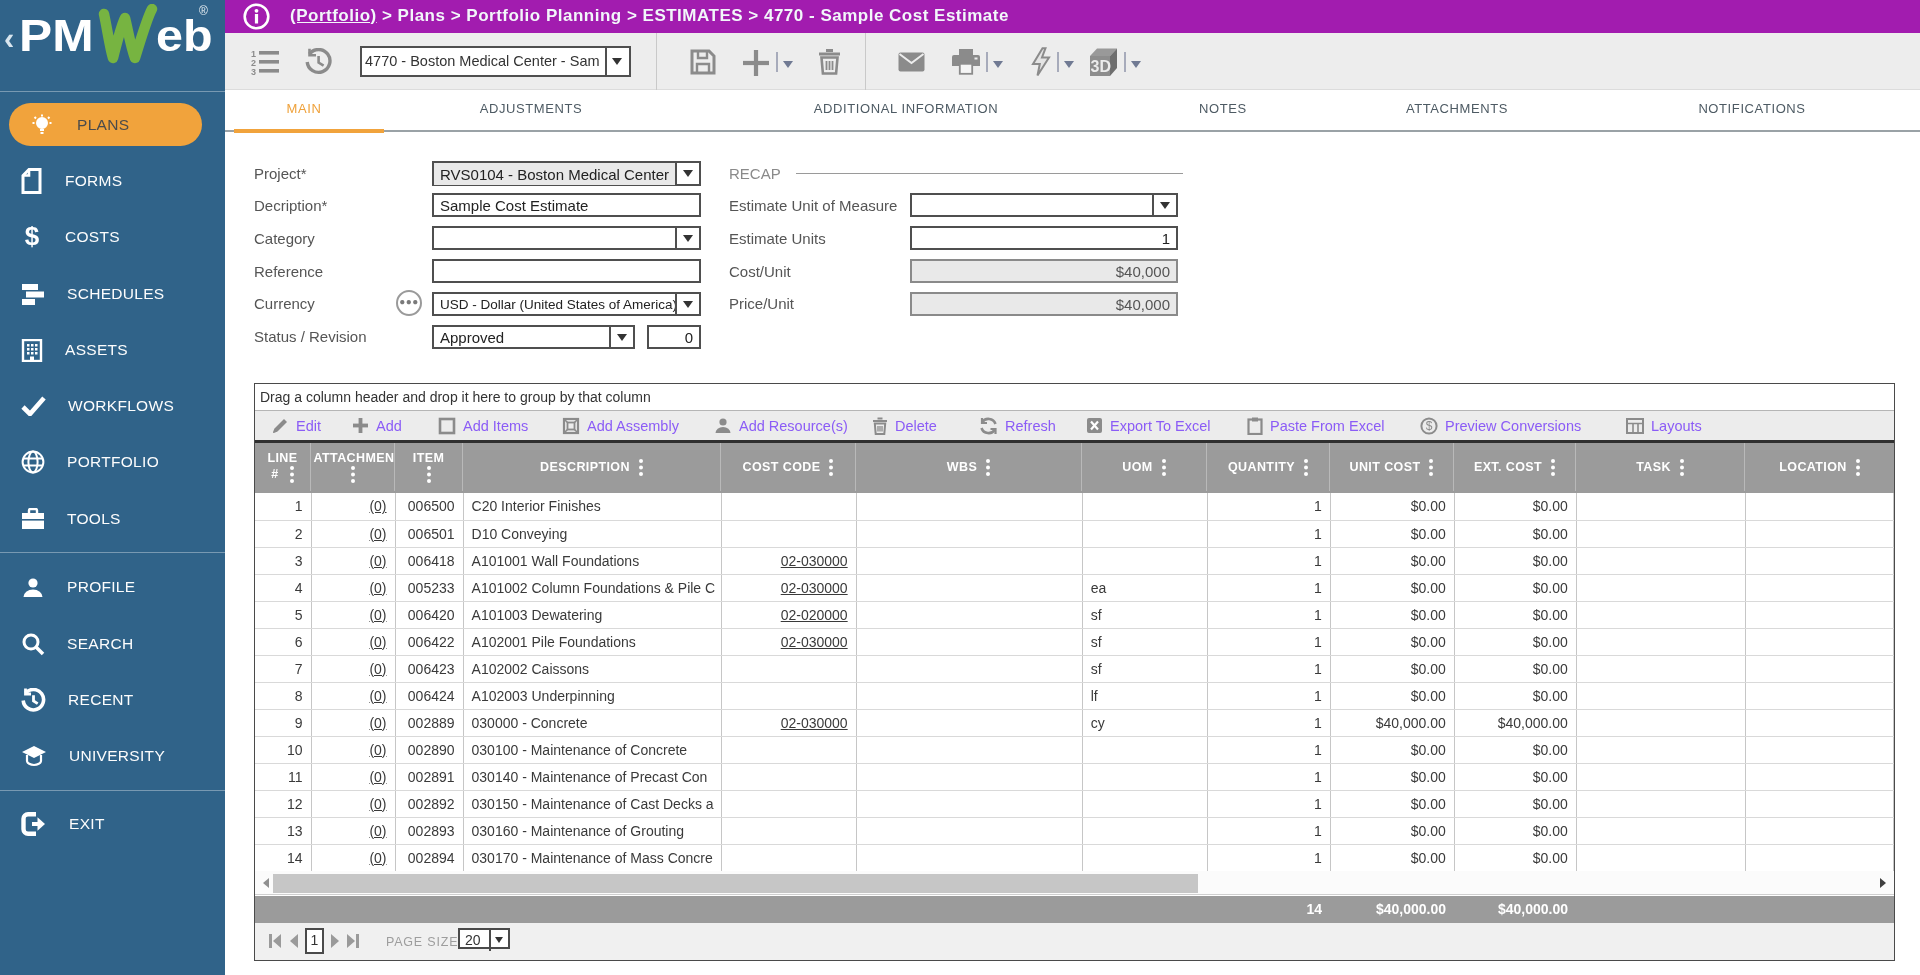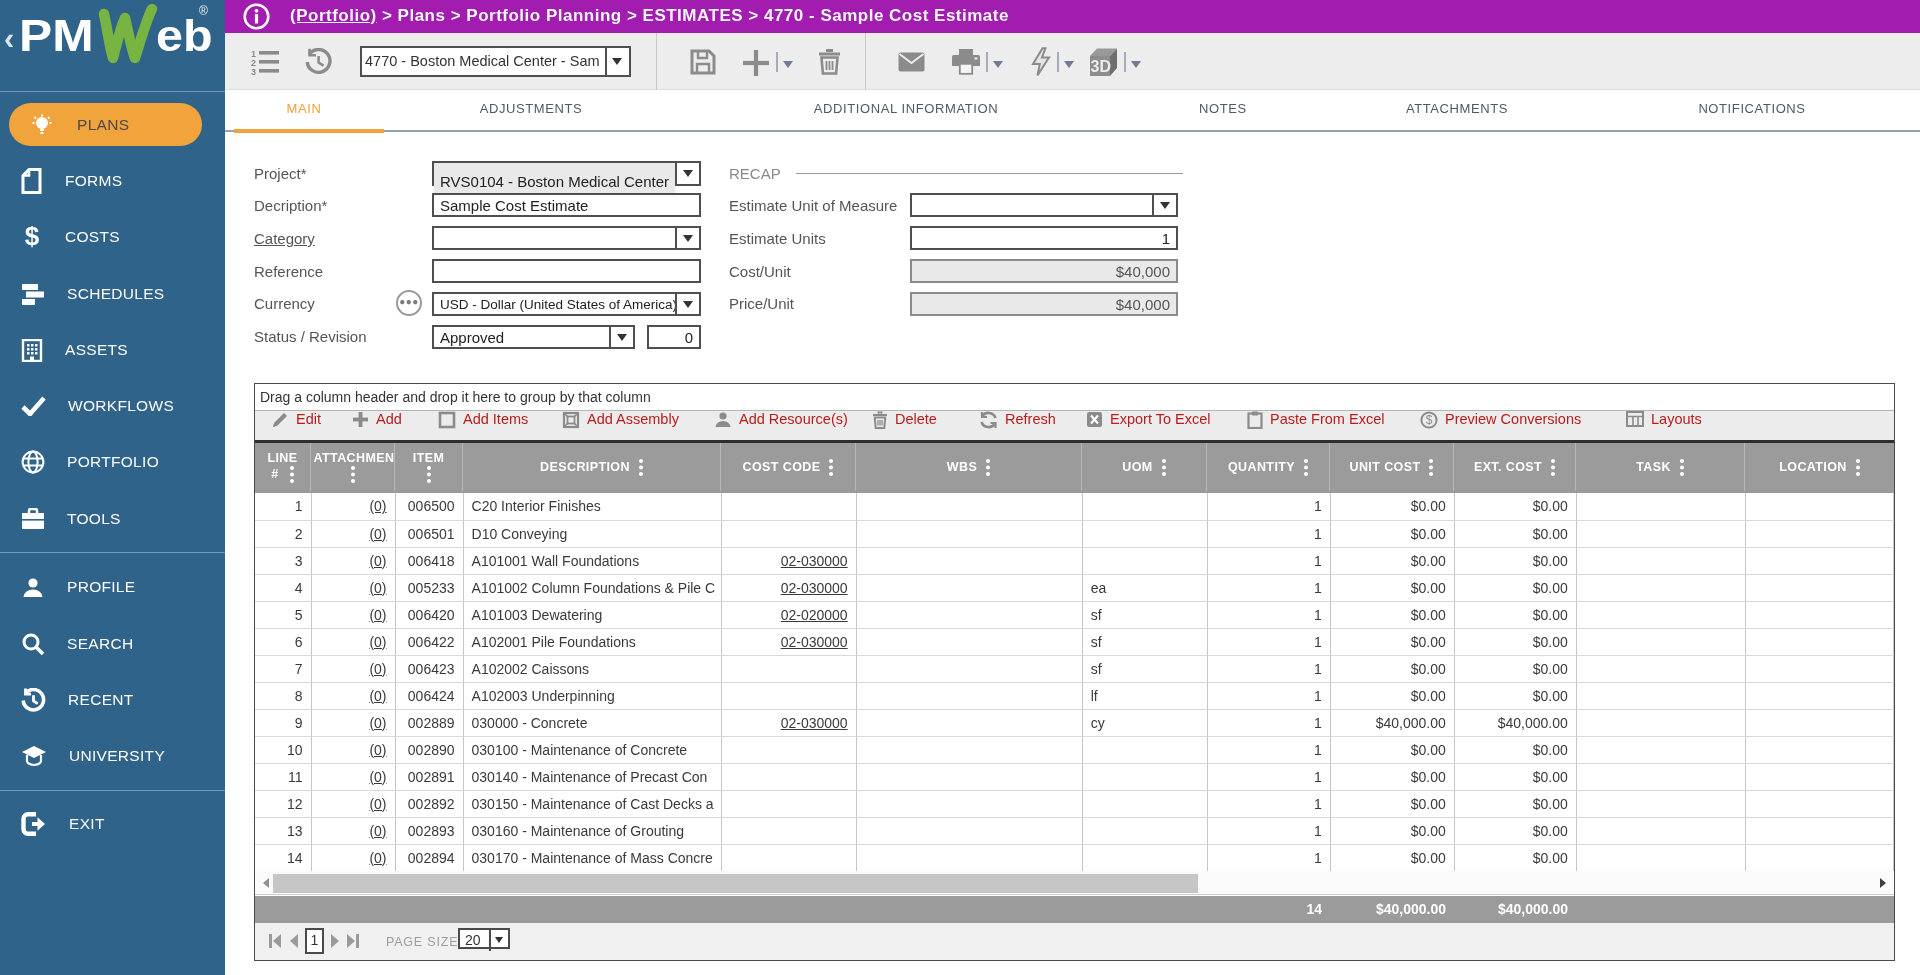--- a/index.html
+++ b/index.html
@@ -25,30 +25,30 @@
   #tabs { position:absolute; left:0; top:90px; width:1695px; height:43px; background:#fff; }
   #tabs .tline { position:absolute; left:0; top:40px; width:1695px; height:2px; background:#9aa2a6; }
   #tabs .torange { position:absolute; left:9px; top:39px; width:150px; height:4px; background:#f1a33c; }
   #tabs .tab { position:absolute; top:11px; font-size:13px; color:#4d5a63; letter-spacing:0.6px; transform:translateX(-50%); white-space:nowrap; }
   #tabs .tab.on { color:#efa13a; }
   
   #form { position:absolute; left:0; top:133px; width:1695px; height:250px; }
   .flabel { position:absolute; left:29px; font-size:15px; color:#555; }
   .frlabel { position:absolute; left:504px; font-size:15px; color:#555; }
   .fld { position:absolute; border:2px solid #4f4f4f; background:#fff; font-size:15px; color:#222; display:flex; align-items:center; }
-  .fld .txt { padding:18px 6px; white-space:nowrap; overflow:hidden; flex:1; }
+  .fld .txt { padding:11px 6px; white-space:nowrap; overflow:hidden; flex:1; }
   .fld .arr { width:24px; align-self:stretch; border-left:2px solid #4f4f4f; background:#fff; display:flex; align-items:center; justify-content:center; }
   .caret { width:0; height:0; border-left:5px solid transparent; border-right:5px solid transparent; border-top:7px solid #333; }
   .ro { background:#e9e9e9; }
   .rightal { text-align:right; justify-content:flex-end; }
   
   #grid { position:absolute; left:29px; top:383px; width:1641px; height:578px; border:1px solid #4a4a4a; background:#fff; }
   #dragrow { position:absolute; left:0; top:0; width:1639px; height:27px; border-bottom:1px solid #b5b5b5; font-size:14px; color:#333; line-height:26px; padding-left:5px; background:#fff; }
   #gtoolbar { position:absolute; left:0; top:27px; width:1639px; height:29px; background:#ececec; }
-  .gbtn { position:absolute; top:0; height:29px; display:flex; font-size:14.5px; color:#b91c1c; white-space:nowrap; }
+  .gbtn { position:absolute; top:0; height:29px; display:flex; align-items:center; font-size:14.5px; color:#8b5cf6; white-space:nowrap; }
   .gbtn svg { margin-right:7px; }
   #ghead { position:absolute; left:0; top:56px; width:1639px; height:53px; background:#9b9b9b; border-top:3px solid #2f2f2f; }
   .hc { position:absolute; top:0; height:48px; border-right:1px solid #b9b9b9; color:#fff; font-size:12.5px; font-weight:bold; letter-spacing:0.4px; display:flex; align-items:center; justify-content:center; }
   .dsvg { margin-left:9px; } .hstack { display:flex; flex-direction:column; align-items:center; line-height:15px; } .h2 { display:flex; align-items:center; margin-top:0px; }
   #gbody { position:absolute; left:0; top:109px; width:1639px; }
   table.gt { border-collapse:collapse; table-layout:fixed; width:1639px; }
   table.gt td { height:27px; border-right:1px solid #c6c6c6; border-bottom:1px solid #d9d9d9; font-size:14px; color:#3a3a3a; padding:0 8px; white-space:nowrap; overflow:hidden; }
   td.ral { text-align:right; }
   td.cc { text-align:right; color:#777; text-decoration:underline; }
   td.att { text-align:right; color:#777; text-decoration:underline; }
@@ -276,21 +276,21 @@
       <div class="fld" style="left:207px;top:28px;width:269px;height:25px;">
         <div class="txt" style="background:#e9e9e9;align-self:stretch;display:flex;align-items:center;">RVS0104 - Boston Medical Center</div>
         <div class="arr">
           <span class="caret"></span>
         </div>
       </div>
       <div class="flabel" style="top:64px;">Decription*</div>
       <div class="fld" style="left:207px;top:60px;width:269px;height:24px;">
         <div class="txt">Sample Cost Estimate</div>
       </div>
-      <div class="flabel" style="top:97px;text-decoration:underline;">Category</div>
+      <div class="flabel" style="top:97px;">Category</div>
       <div class="fld" style="left:207px;top:93px;width:269px;height:24px;">
         <div class="txt"></div>
         <div class="arr">
           <span class="caret"></span>
         </div>
       </div>
       <div class="flabel" style="top:130px;">Reference</div>
       <div class="fld" style="left:207px;top:126px;width:269px;height:24px;">
         <div class="txt"></div>
       </div>

